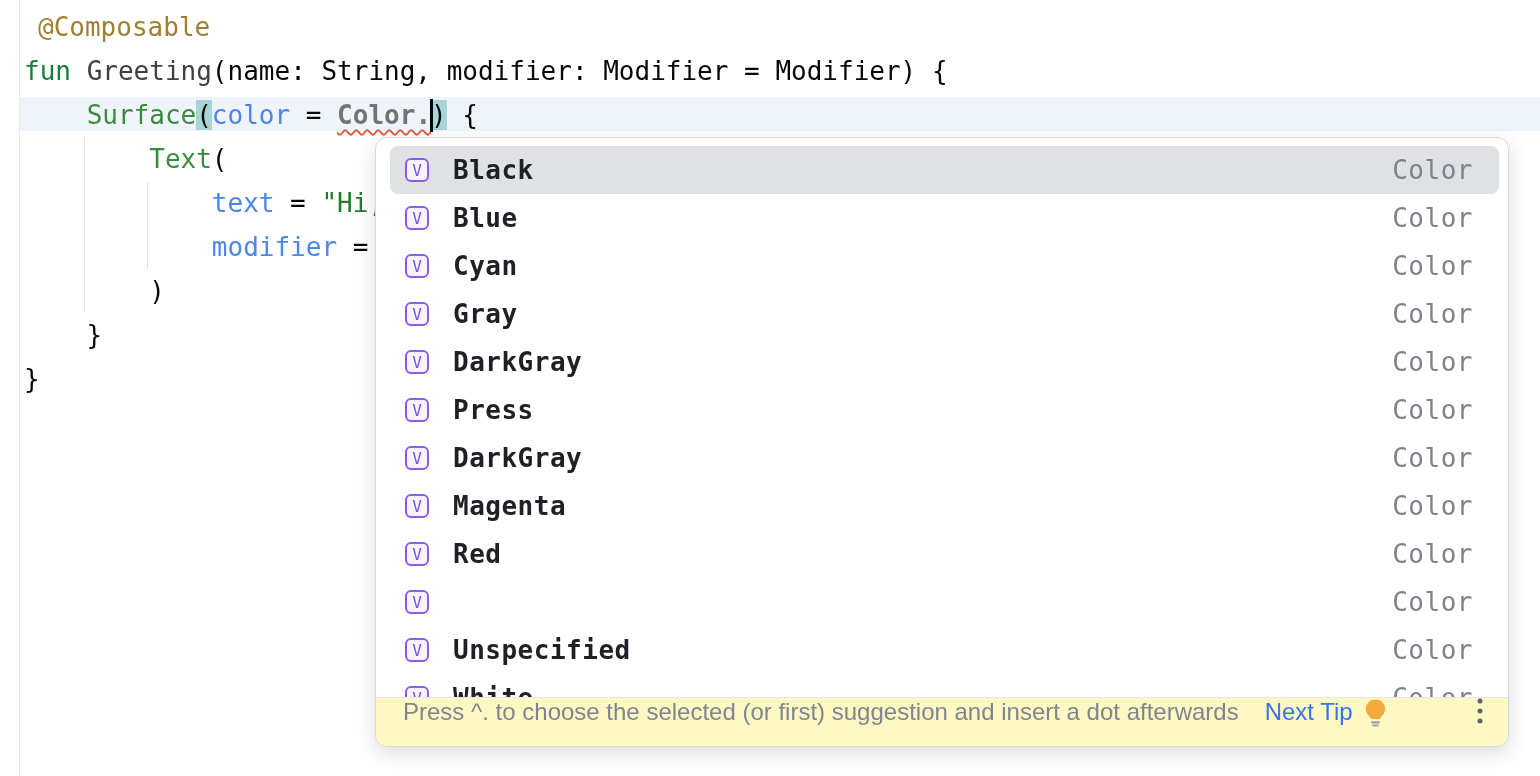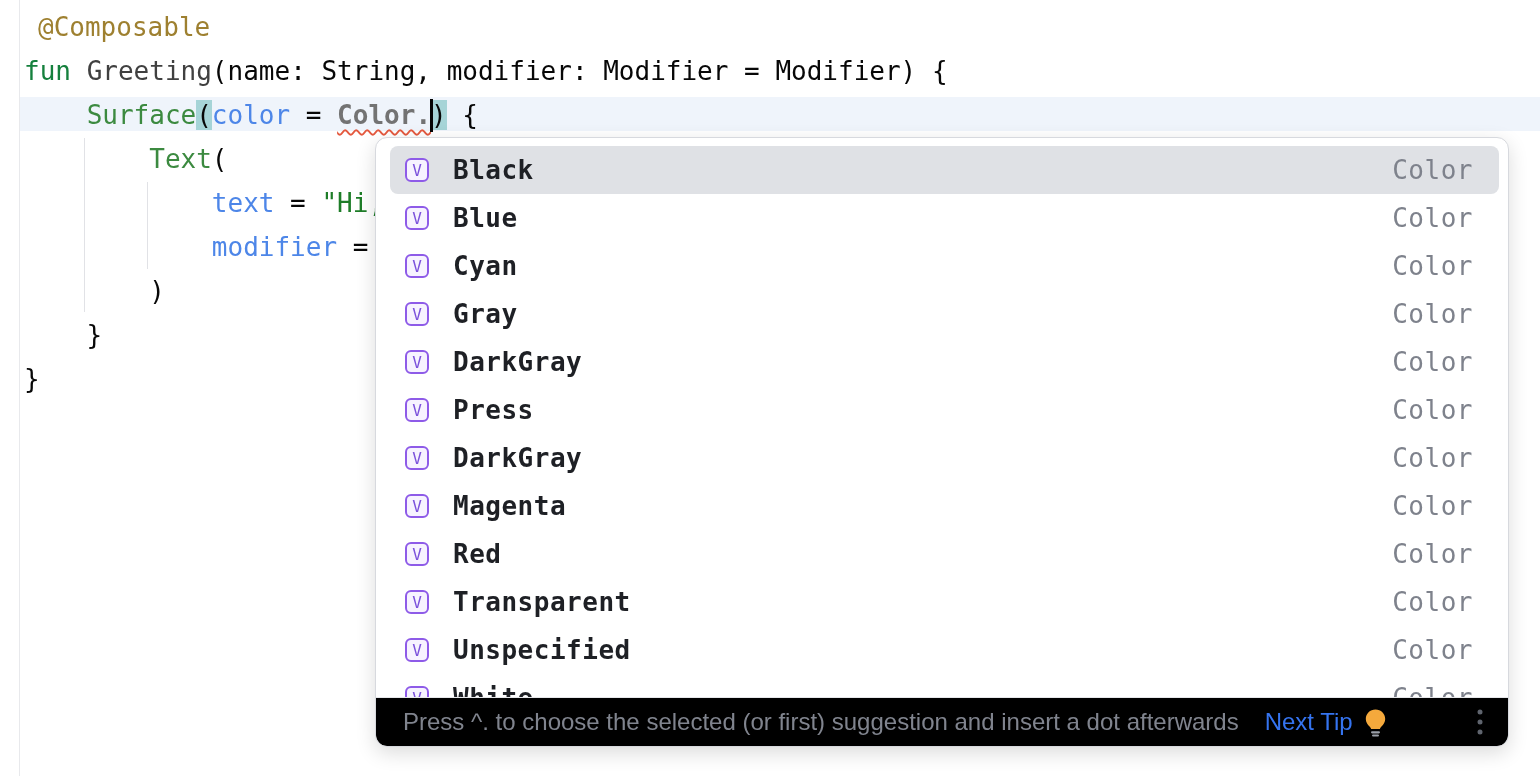--- a/index.html
+++ b/index.html
@@ -36,22 +36,22 @@
   .list{position:absolute;left:0;right:0;top:0;bottom:49px;padding:8px 9px 0 14px;overflow:hidden;}
   .item{display:flex;align-items:center;height:48px;border-radius:8px;font-size:26px;}
   .item.selected{background:#DFE1E5;}
   .v-icon{flex:none;display:inline-flex;align-items:center;justify-content:center;
           width:24px;height:24px;margin-left:15px;border:2px solid #8E5BE8;border-radius:6px;
           background:#F7F3FF;color:#7C53DC;font-size:16px;font-weight:500;box-sizing:border-box;}
   .item .label{margin-left:24px;color:#1E2025;font-weight:600;letter-spacing:.5px;}
   .item .type{margin-left:auto;padding-right:26px;color:#7E828C;font-weight:400;letter-spacing:.5px;}
 
   
-  .hint-bar{position:absolute;left:0;right:0;bottom:0;height:49px;background:#000000;
-            border-top:1px solid #E6E7EA;border-radius:0 0 11px 11px;display:flex;align-items:center;
+  .hint-bar{position:absolute;left:0;right:0;bottom:0;height:49px;background:#fef9c3;
+            border-top:1px solid #E6E7EA;border-radius:0 0 11px 11px;display:flex;align-items:flex-start;
             padding:0 20px 0 27px;box-sizing:border-box;
             font-family:"Liberation Sans",sans-serif;font-size:24px;color:#80848E;}
   .next-tip{margin-left:26px;color:#3574F0;cursor:pointer;white-space:nowrap;}
   .bulb{margin-left:9px;display:inline-flex;align-items:center;}
   .kebab{margin-left:auto;margin-right:5px;display:inline-flex;align-items:center;cursor:pointer;}
 </style>
 </head>
 <body>
 
 <div class="screen">
@@ -104,21 +104,20 @@
           <span class="label">Magenta</span>
           <span class="type">Color</span>
         </div>
         <div class="item">
           <span class="v-icon">V</span>
           <span class="label">Red</span>
           <span class="type">Color</span>
         </div>
         <div class="item">
           <span class="v-icon">V</span>
-          <span class="label">Transparent</span>
           <span class="type">Color</span>
         </div>
         <div class="item">
           <span class="v-icon">V</span>
           <span class="label">Unspecified</span>
           <span class="type">Color</span>
         </div>
         <div class="item">
           <span class="v-icon">V</span>
           <span class="label">White</span>

